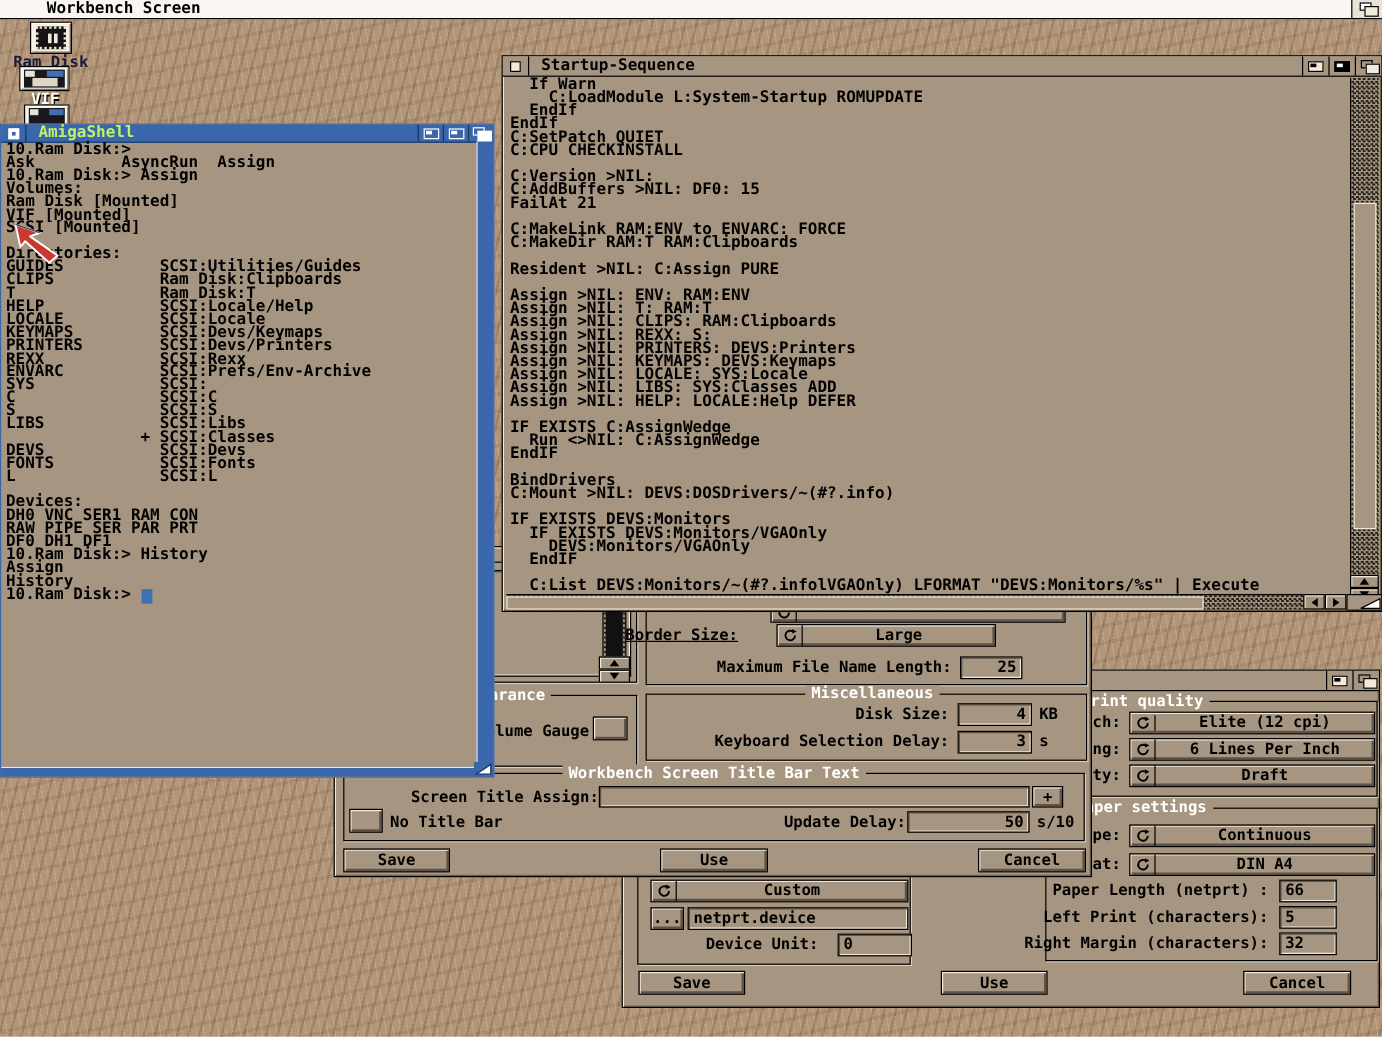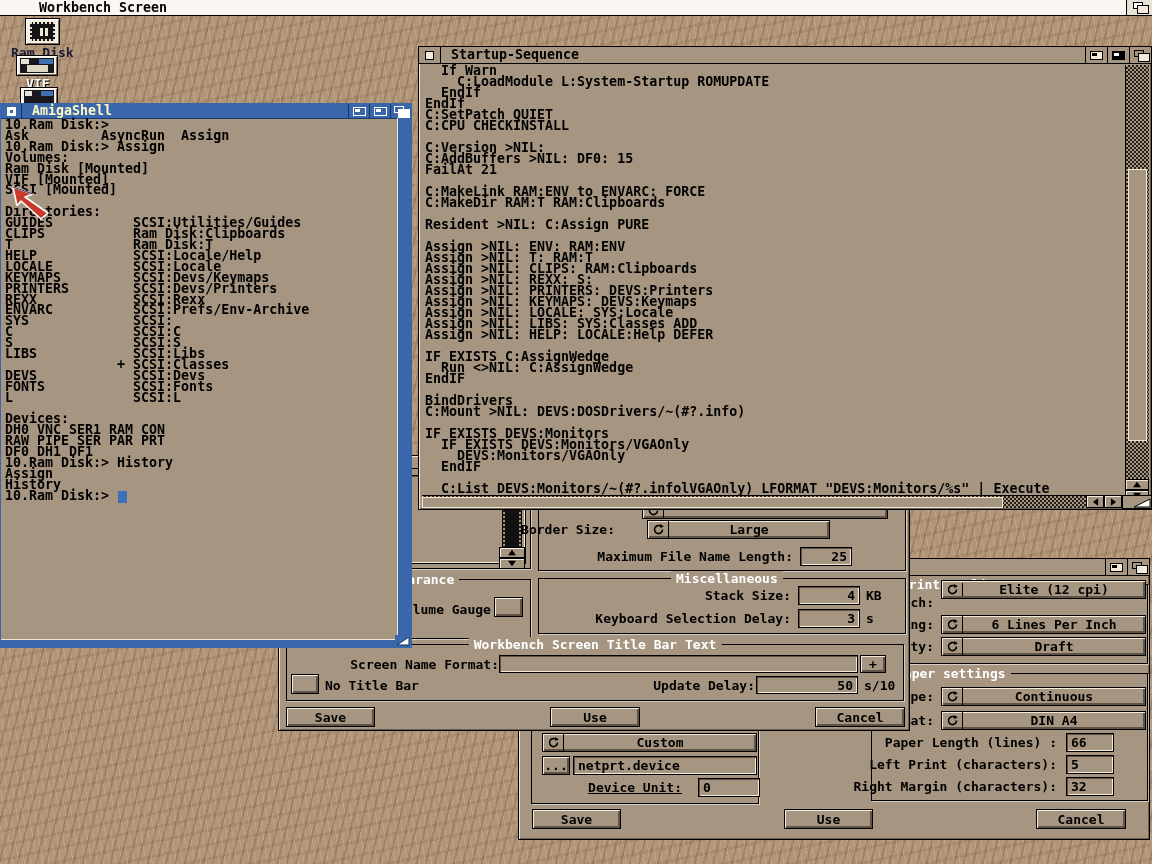--- a/index.html
+++ b/index.html
@@ -75,21 +75,21 @@
   .tri-d{width:0;height:0;border:5px solid transparent;border-top:7px solid #000;border-bottom:none;}
   .tri-l{width:0;height:0;border:5px solid transparent;border-right:7px solid #000;border-left:none;}
   .tri-r{width:0;height:0;border:5px solid transparent;border-left:7px solid #000;border-right:none;}
   .sbtn{position:absolute;border:1px solid #000;background:var(--beige);
         box-shadow:inset 1px 1px 0 var(--hi);display:flex;align-items:center;justify-content:center;}
   .resize{position:absolute;border:1px solid #000;background:var(--beige);display:flex;align-items:flex-end;justify-content:flex-end;}
   .resize svg{display:block;}
   
   #shell{left:0;top:103px;width:412px;height:545px;background:var(--beige);border:1px solid var(--blue);z-index:40;}
   #shell .tbar{height:15px;background:var(--blue);border-bottom:1px solid #1c3a66;color:#fff;}
-  #shell .ttl{font-size:13.3px;line-height:14px;color:#fef9c3;text-align:right;}
+  #shell .ttl{font-size:13.3px;line-height:14px;color:#bef264;text-align:right;}
   #shell .gcell{width:21px;}
   #shell .gl{border-right:1px solid #16345e;}
   #shell .gr{border-left:1px solid #16345e;}
   .sh-right{position:absolute;right:0;top:14px;width:14px;bottom:0;background:var(--blue);border-left:1px solid #efe6d4;}
   .sh-bot{position:absolute;left:0;right:0;bottom:0;height:8px;background:var(--blue);border-top:1px solid #efe6d4;}
   .sh-size{position:absolute;right:0;bottom:0;width:16px;height:12px;background:var(--blue);}
   .cursor{position:absolute;width:9px;height:12px;background:#3f6fb5;}
   
   .icon{position:absolute;z-index:5;}
   .iplate{background:#f5efe4;border:1px solid #000;box-shadow:inset 1px 1px 0 #fff, inset -1px -1px 0 #7a6c59;position:relative;}
@@ -144,29 +144,29 @@
       <span class="cg">
         <svg width="13" height="13" viewBox="0 0 14 14">
             <path d="M11.3 7a4.3 4.3 0 1 1-1.3-3" stroke="#000" stroke-width="1.7" fill="none"></path>
             <path d="M8.6 1.2 L12.8 3.4 L9 5.4 Z" fill="#000"></path>
           </svg>
       </span>
       <span class="cv">Custom</span>
     </div>
     <div class="btn" style="left:10px;top:171px;width:28px;height:19px;">...</div>
     <div class="input" style="left:41px;top:171px;width:184px;height:19px;">netprt.device</div>
-    <div class="lab" style="right:76px;top:195px;text-decoration:underline;">Device Unit:</div>
+    <div class="lab" style="right:76px;top:195px;">Device Unit:</div>
     <div class="input" style="left:166px;top:193px;width:62px;height:19px;">0</div>
   </div>
 
   <div class="group" style="left:352px;top:25px;width:277px;height:80px;">
     <div class="glabel" style="left:24px;">Print quality</div>
   </div>
   <div class="lab" style="right:215px;top:36px;">Pitch:</div>
-  <div class="cycle" style="left:422px;top:21px;width:205px;height:19px;align-items:center;">
+  <div class="cycle" style="left:422px;top:34px;width:205px;height:19px;align-items:center;">
     <span class="cg">
       <svg width="13" height="13" viewBox="0 0 14 14">
           <path d="M11.3 7a4.3 4.3 0 1 1-1.3-3" stroke="#000" stroke-width="1.7" fill="none"></path>
           <path d="M8.6 1.2 L12.8 3.4 L9 5.4 Z" fill="#000"></path>
         </svg>
     </span>
     <span class="cv">Elite (12 cpi)</span>
   </div>
   <div class="lab" style="right:215px;top:58px;">Spacing:</div>
   <div class="cycle" style="left:422px;top:56px;width:205px;height:19px;">
@@ -205,21 +205,21 @@
   <div class="lab" style="right:215px;top:154px;">Paper Format:</div>
   <div class="cycle" style="left:422px;top:152px;width:205px;height:19px;">
     <span class="cg">
       <svg width="13" height="13" viewBox="0 0 14 14">
           <path d="M11.3 7a4.3 4.3 0 1 1-1.3-3" stroke="#000" stroke-width="1.7" fill="none"></path>
           <path d="M8.6 1.2 L12.8 3.4 L9 5.4 Z" fill="#000"></path>
         </svg>
     </span>
     <span class="cv">DIN A4</span>
   </div>
-  <div class="lab" style="right:92px;top:176px;">Paper Length (lines)  :</div>
+  <div class="lab" style="right:92px;top:176px;">Paper Length (netprt)  :</div>
   <div class="input" style="left:547px;top:174px;width:48px;height:19px;">66</div>
   <div class="lab" style="right:92px;top:198px;">Left Print (characters):</div>
   <div class="input" style="left:547px;top:196px;width:48px;height:19px;">5</div>
   <div class="lab" style="right:92px;top:220px;">Right Margin (characters):</div>
   <div class="input" style="left:547px;top:218px;width:48px;height:19px;">32</div>
 
   <div class="btn" style="left:13px;top:250px;width:89px;height:20px;">Save</div>
   <div class="btn" style="left:265px;top:250px;width:89px;height:20px;">Use</div>
   <div class="btn" style="left:517px;top:250px;width:90px;height:20px;">Cancel</div>
 </div>
@@ -249,47 +249,47 @@
 
     <div class="cycle" style="left:103px;top:20px;width:246px;height:17px;">
       <span class="cg">
         <svg width="13" height="13" viewBox="0 0 14 14">
             <path d="M11.3 7a4.3 4.3 0 1 1-1.3-3" stroke="#000" stroke-width="1.7" fill="none"></path>
             <path d="M8.6 1.2 L12.8 3.4 L9 5.4 Z" fill="#000"></path>
           </svg>
       </span>
       <span class="cv"></span>
     </div>
-    <div class="lab" style="right:290px;top:40px;">Border Size:</div>
+    <div class="lab" style="right:290px;top:40px;text-decoration:underline;">Border Size:</div>
     <div class="cycle" style="left:108px;top:38px;width:183px;height:19px;">
       <span class="cg">
         <svg width="13" height="13" viewBox="0 0 14 14">
             <path d="M11.3 7a4.3 4.3 0 1 1-1.3-3" stroke="#000" stroke-width="1.7" fill="none"></path>
             <path d="M8.6 1.2 L12.8 3.4 L9 5.4 Z" fill="#000"></path>
           </svg>
       </span>
       <span class="cv">Large</span>
     </div>
     <div class="lab" style="right:112px;top:67px;">Maximum File Name Length:</div>
     <div class="input num" style="left:261px;top:65px;width:52px;height:19px;">25</div>
   </div>
 
   <div class="group" style="left:259px;top:122px;width:368px;height:56px;padding-left:28px;">
     <div class="glabel" style="left:132px;">Miscellaneous</div>
-    <div class="lab" style="right:114px;top:9px;">Stack Size:</div>
+    <div class="lab" style="right:114px;top:9px;">Disk Size:</div>
     <div class="input num" style="left:259px;top:7px;width:62px;height:19px;">4</div>
     <div class="lab" style="left:327px;top:9px;">KB</div>
     <div class="lab" style="right:114px;top:32px;">Keyboard Selection Delay:</div>
     <div class="input num" style="left:259px;top:30px;width:62px;height:19px;">3</div>
     <div class="lab" style="left:327px;top:32px;">s</div>
   </div>
 
   <div class="group" style="left:7px;top:188px;width:618px;height:57px;">
     <div class="glabel" style="left:50%;transform:translateX(-50%);">Workbench Screen Title Bar Text</div>
-    <div class="lab" style="right:404px;top:12px;">Screen Name Format:</div>
+    <div class="lab" style="right:404px;top:12px;">Screen Title Assign:</div>
     <div class="input" style="left:212px;top:10px;width:359px;height:18px;"></div>
     <div class="btn" style="left:573px;top:10px;width:26px;height:18px;">+</div>
     <div class="chk" style="left:4px;top:29px;width:28px;height:20px;"></div>
     <div class="lab" style="left:38px;top:33px;">No Title Bar</div>
     <div class="lab" style="right:148px;top:33px;text-align:center;">Update Delay:</div>
     <div class="input num" style="left:469px;top:31px;width:102px;height:18px;">50</div>
     <div class="lab" style="left:577px;top:33px;">s/10</div>
   </div>
 
   <div class="btn" style="left:7px;top:251px;width:89px;height:20px;">Save</div>

